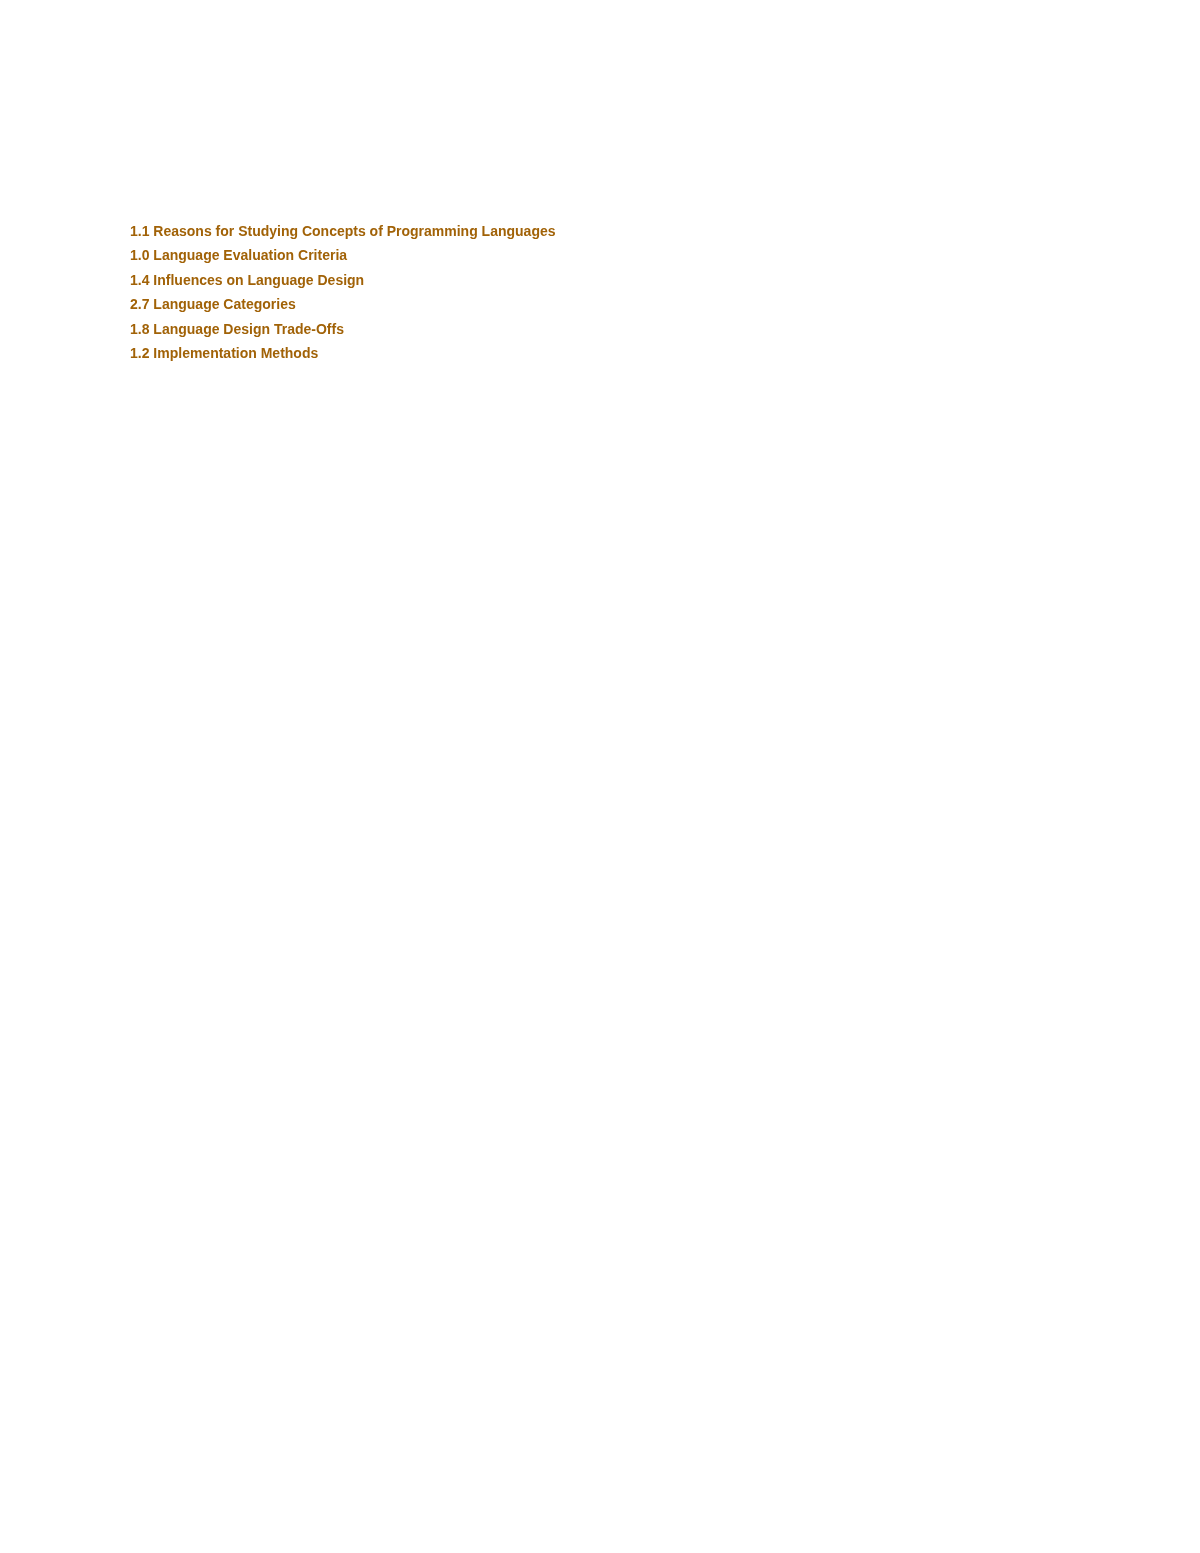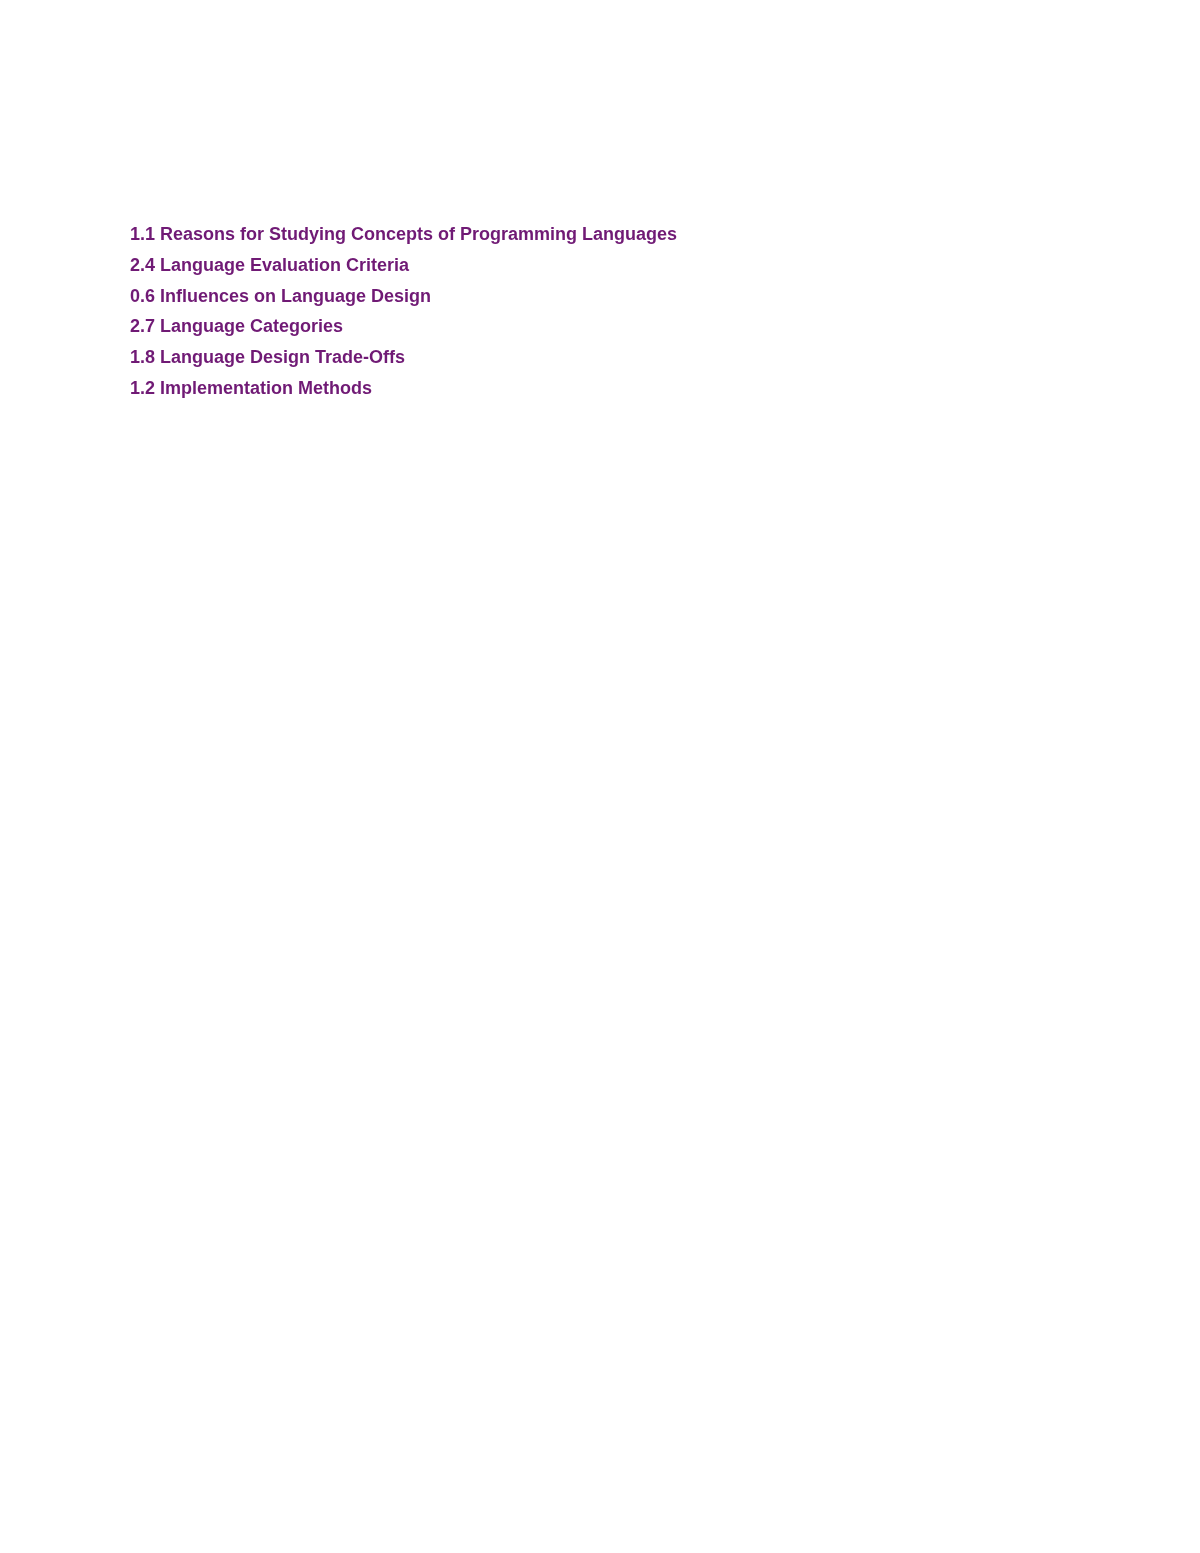--- a/index.html
+++ b/index.html
@@ -27,42 +27,42 @@
       display: flex;
       flex-direction: column;
       gap: 2px;
     }
 
     .toc-item {
       display: block;
     }
 
     .toc-link {
-      color: #701a75;
+      color: #a16207;
       font-weight: bold;
-      font-size: 18px;
+      font-size: 14px;
       text-decoration: none;
       font-family: Arial, Helvetica, sans-serif;
       line-height: 1.6;
       cursor: pointer;
     }
   </style>
 </head>
 <body>
 
 <div class="page-container">
   <ul class="toc-list">
     <li class="toc-item">
       <a class="toc-link">1.1 Reasons for Studying Concepts of Programming Languages</a>
     </li>
     <li class="toc-item">
-      <a class="toc-link">2.4 Language Evaluation Criteria</a>
+      <a class="toc-link">1.0 Language Evaluation Criteria</a>
     </li>
     <li class="toc-item">
-      <a class="toc-link">0.6 Influences on Language Design</a>
+      <a class="toc-link">1.4 Influences on Language Design</a>
     </li>
     <li class="toc-item">
       <a class="toc-link">2.7 Language Categories</a>
     </li>
     <li class="toc-item">
       <a class="toc-link">1.8 Language Design Trade-Offs</a>
     </li>
     <li class="toc-item">
       <a class="toc-link">1.2 Implementation Methods</a>
     </li>

